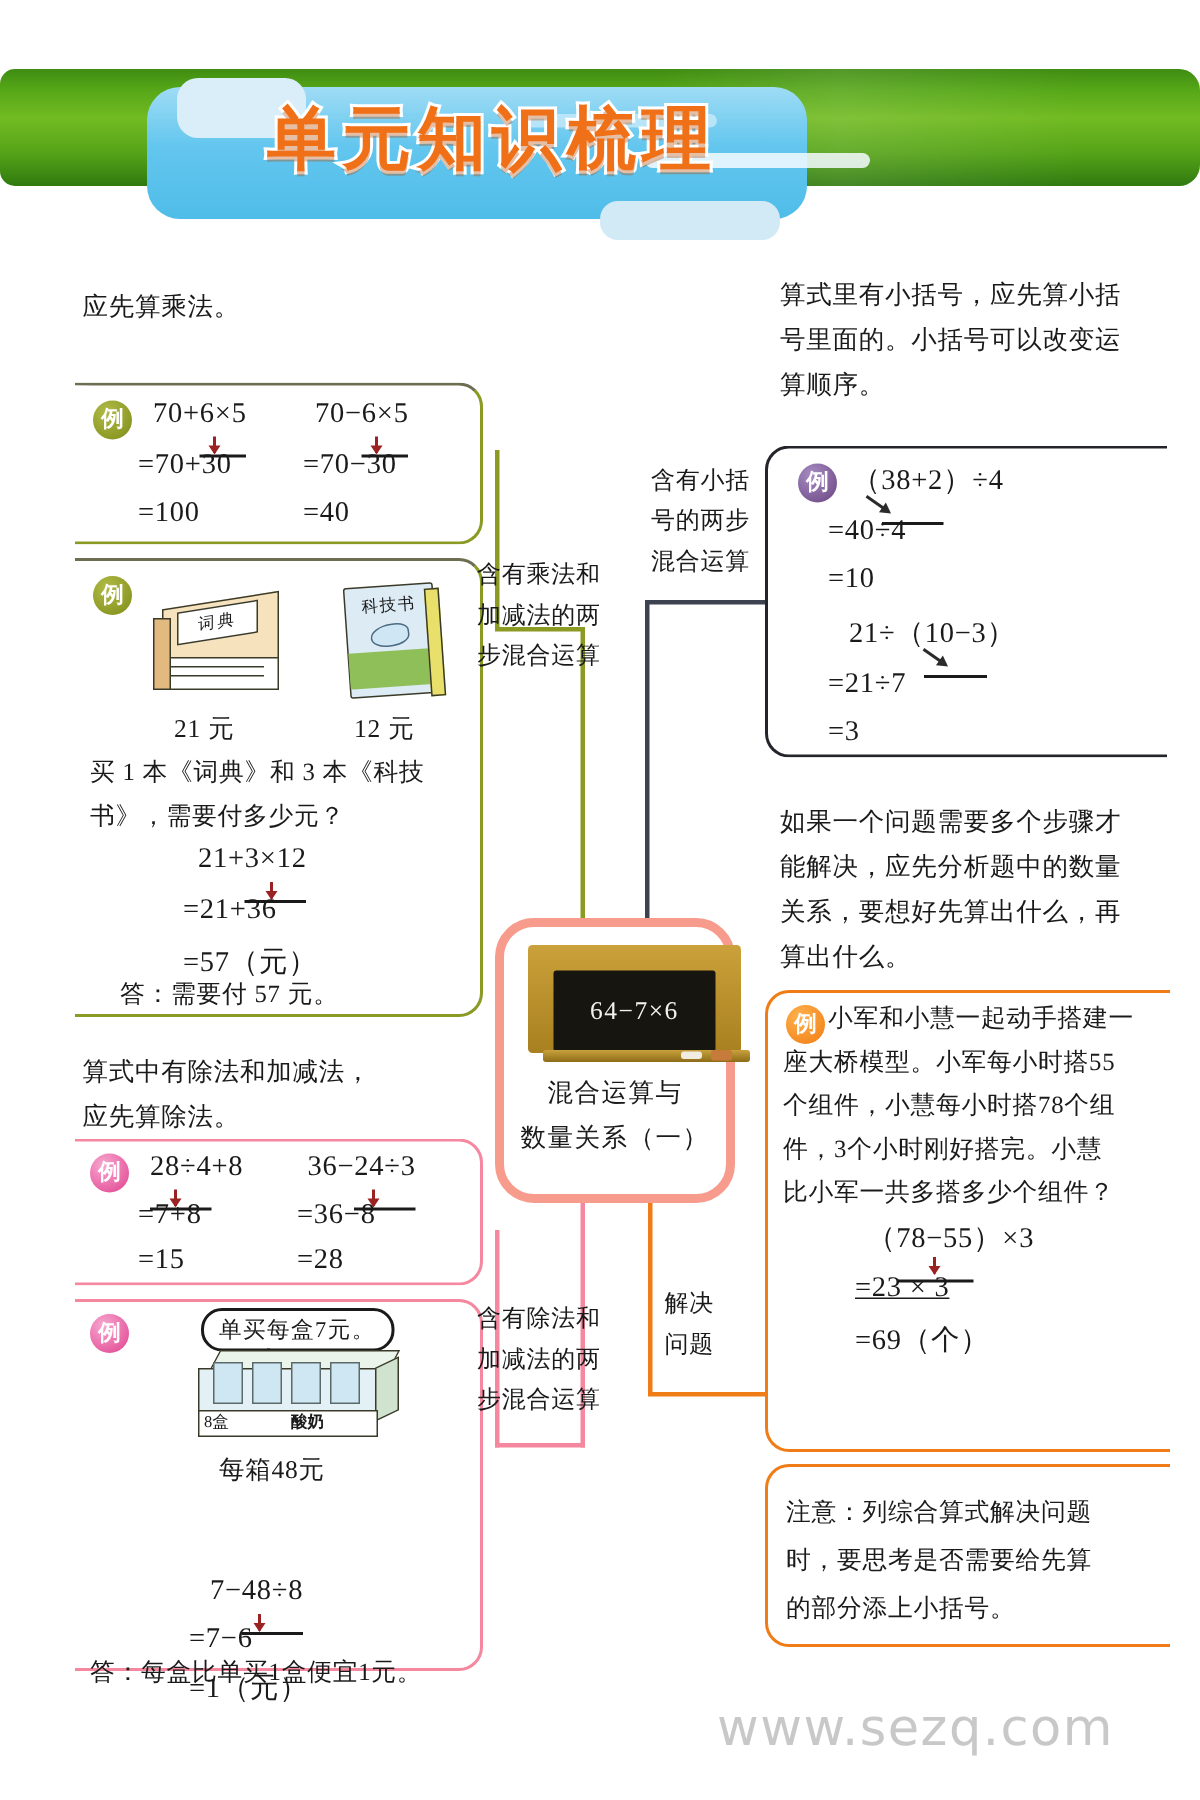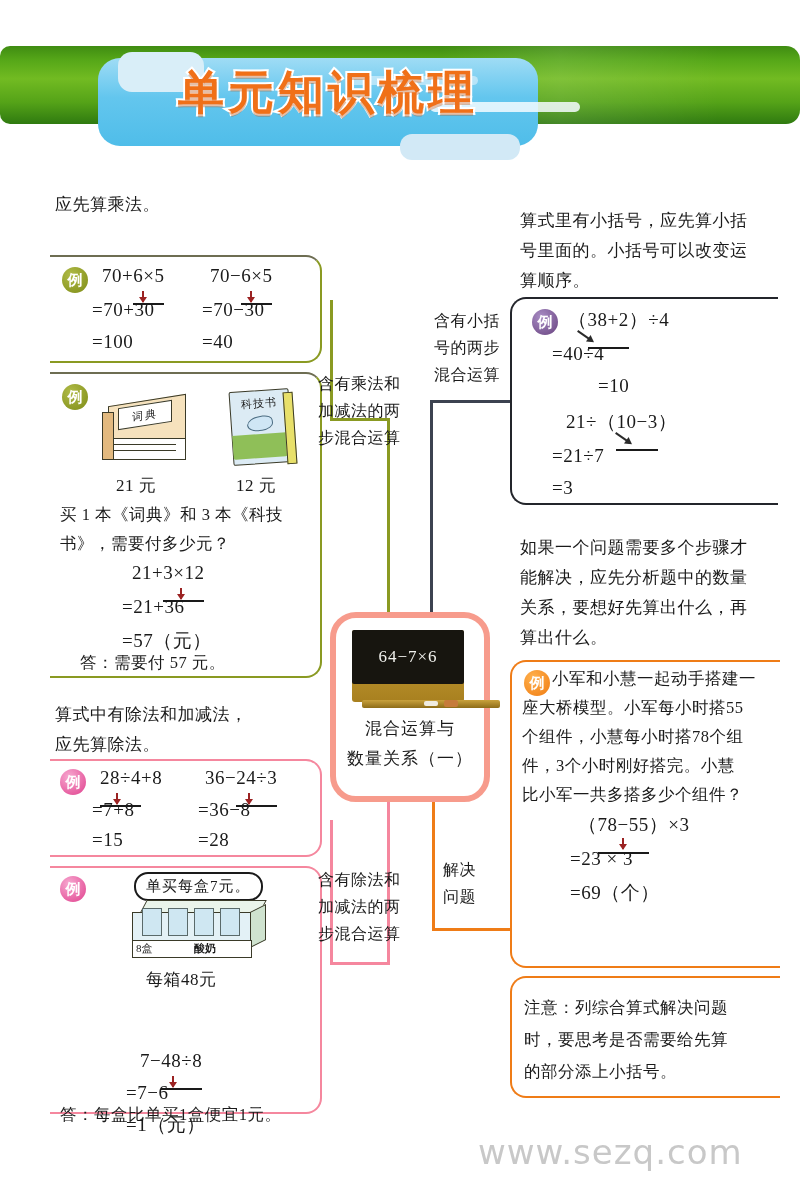--- a/index.html
+++ b/index.html
@@ -79,23 +79,23 @@
 
   
   .ln { position:absolute; }
 
   
   #center-node {
     left:330px; top:612px; width:160px; height:190px;
     border:6px solid #f79b8c; border-radius:26px; background:#fff; box-sizing:border-box;
   }
   #board {
-    position:absolute; left:16px; top:12px; width:112px; height:72px;
+    position:absolute; left:16px; top:12px; width:142px; height:72px;
     background:#b8860b; background:linear-gradient(180deg,#caa13a,#a8801f);
-    border-radius:3px; padding:0; box-sizing:border-box;
+    border-radius:3px; padding:17px; box-sizing:border-box;
   }
   #board-inner{ width:100%; height:54px; background:#17150f; border-radius:2px;
     color:#f2f2ee; font-size:17px; text-align:center; line-height:54px; letter-spacing:1px;}
   #board-ledge{ position:absolute; left:10px; bottom:-6px; width:138px; height:8px;
     background:linear-gradient(180deg,#c9a23d,#8d6c18); border-radius:2px; }
   #board-chalk{ position:absolute; right:26px; bottom:-4px; width:14px; height:5px; background:#f0ece0; border-radius:2px;}
   #board-eraser{ position:absolute; right:6px; bottom:-5px; width:14px; height:7px; background:#c67b3b; border-radius:2px;}
   #center-title { position:absolute; left:0; top:96px; width:100%; text-align:center;
     font-size:17px; line-height:30px; letter-spacing:1px; }
 
@@ -279,34 +279,34 @@
     <div id="board-ledge"></div>
     <div id="board-chalk"></div>
     <div id="board-eraser"></div>
   </div>
   <div id="center-title">
     <div>混合运算与</div>
     <div>数量关系（一）</div>
   </div>
 </div>
 
-<div class="abs para" style="left:520px; top:182px; width:262px;margin-top:24px;">
+<div class="abs para" style="left:520px; top:182px; width:262px;">
   <div>算式里有小括号，应先算小括</div>
   <div>号里面的。小括号可以改变运</div>
   <div>算顺序。</div>
 </div>
 
 <div class="abs obox ob-dark" style="left:510px; top:297px; width:268px; height:208px;">
   <span class="ex ex-purple abs" style="left:20px; top:10px;">例</span>
   <div class="abs math" style="left:56px; top:8px;">
     （<span class="ul">38+2</span>）÷4
   </div>
   <div class="arrow-sl" style="left:64px; top:36px;"></div>
   <div class="abs math" style="left:40px; top:44px;">=40÷4</div>
-  <div class="abs math" style="left:40px; top:76px;margin-left:46px;">=10</div>
+  <div class="abs math" style="left:40px; top:76px;">=10</div>
 
   <div class="abs math" style="left:54px; top:110px;">
     21÷（<span class="ul">10−3</span>）
   </div>
   <div class="arrow-sl" style="left:102px; top:138px;"></div>
   <div class="abs math" style="left:40px; top:146px;">=21÷7</div>
   <div class="abs math" style="left:40px; top:178px;">=3</div>
 </div>
 
 <div class="abs para" style="left:520px; top:533px; width:268px;">
@@ -323,21 +323,21 @@
     <div style="text-indent:0">座大桥模型。小军每小时搭55</div>
     <div style="text-indent:0">个组件，小慧每小时搭78个组</div>
     <div style="text-indent:0">件，3个小时刚好搭完。小慧</div>
     <div style="text-indent:0">比小军一共多搭多少个组件？</div>
   </div>
 
   <div class="abs math" style="left:66px; top:150px;">
     （<span class="ul">78−55</span>）×3
   </div>
   <div class="arrow-dn" style="left:110px; top:176px;"></div>
-  <div class="abs math" style="left:58px; top:186px;">=23 × 3</div>
+  <div class="abs math" style="left:58px; top:186px;text-decoration:underline;">=23 × 3</div>
   <div class="abs math" style="left:58px; top:218px;">=69（个）</div>
 
 </div>
 
 <div class="abs obox ob-orange" style="left:510px; top:976px; width:270px; height:122px;">
   <div class="abs para" style="left:12px; top:14px; width:258px; font-size:16.5px; line-height:32px;">
     <div>注意：列综合算式解决问题</div>
     <div>时，要思考是否需要给先算</div>
     <div>的部分添上小括号。</div>
   </div>

